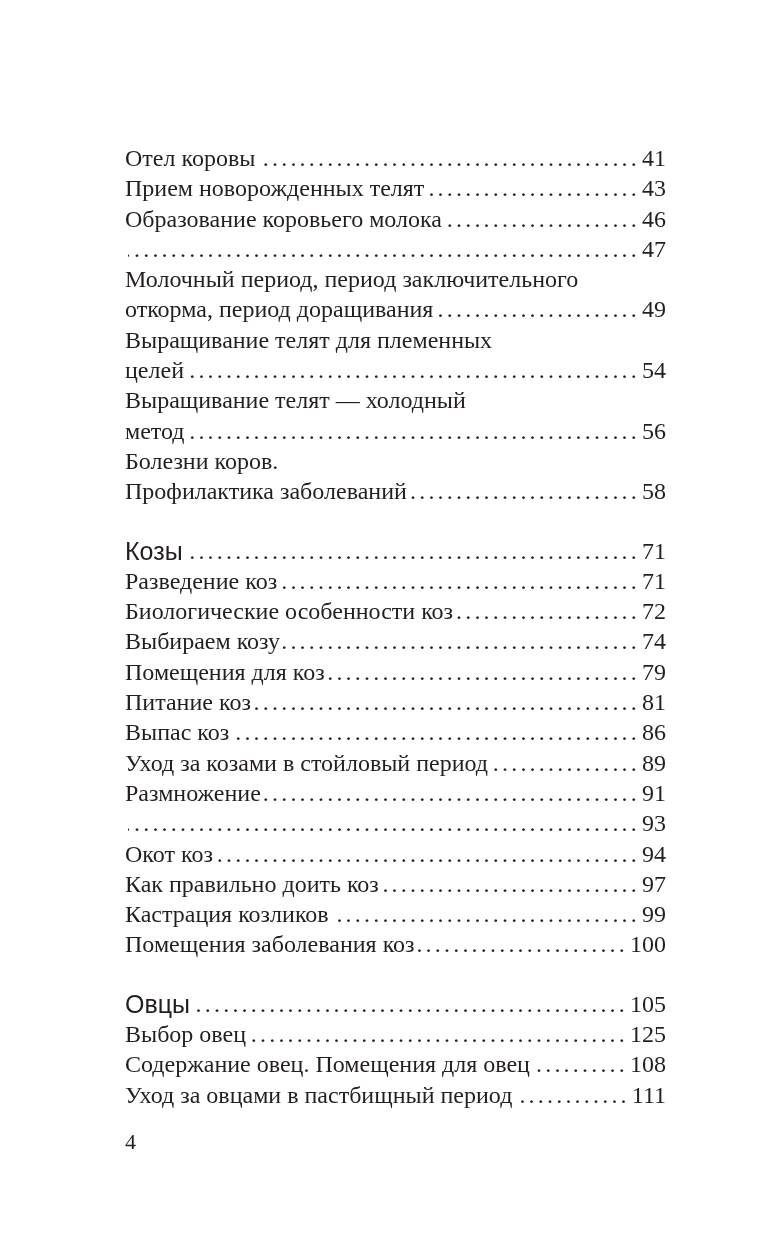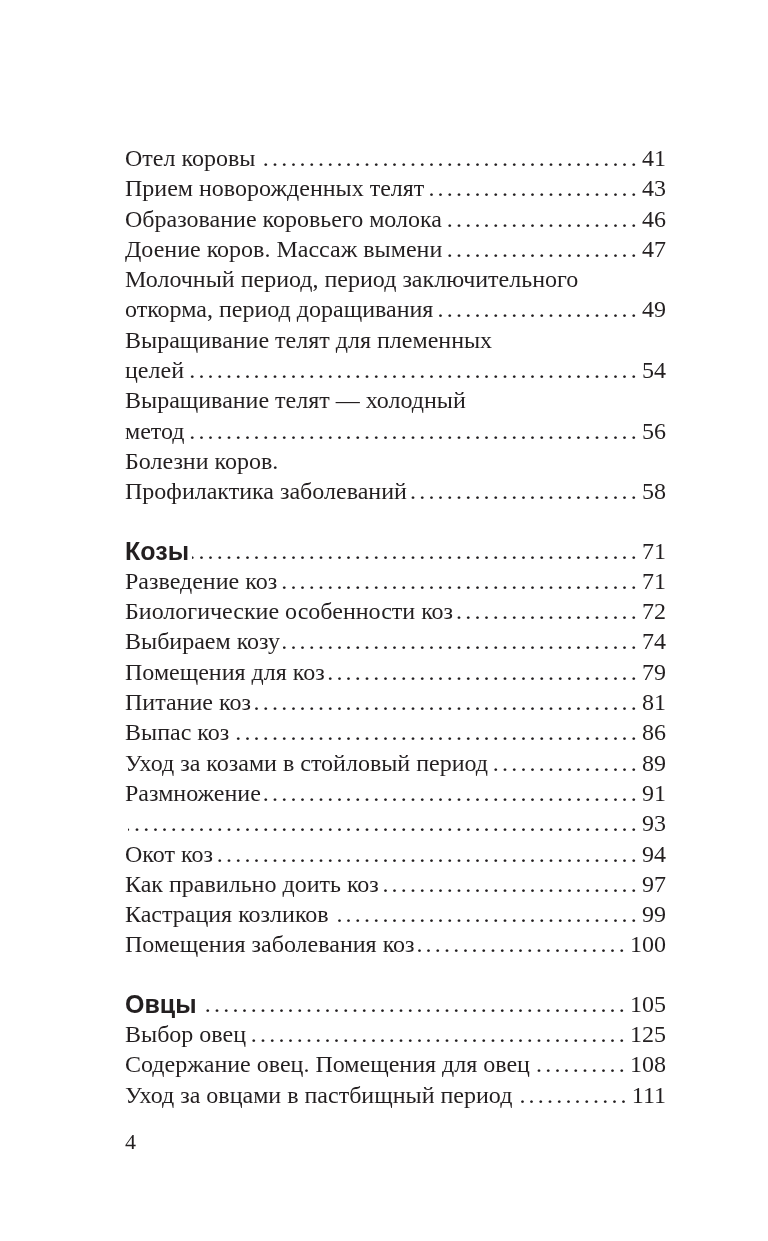--- a/index.html
+++ b/index.html
@@ -44,21 +44,21 @@
       direction: rtl;
     }
     .line .page {
       flex: 0 0 auto;
     }
     .line.plain {
       display: block;
     }
     .heading .title {
       font-family: "Liberation Sans", "DejaVu Sans", sans-serif;
-      font-weight: bold;
+      font-weight: normal;
       font-size: 25px;
     }
     .gap {
       height: 29px;
     }
     .folio {
       position: absolute;
       left: 125px;
       top: 1128px;
       font-size: 22px;
@@ -80,21 +80,20 @@
       <span class="title">Прием новорожденных телят</span>
       <span class="dots">........................................................................................................................</span>
       <span class="page">43</span>
     </div>
     <div class="line">
       <span class="title">Образование коровьего молока</span>
       <span class="dots">........................................................................................................................</span>
       <span class="page">46</span>
     </div>
     <div class="line">
-      <span class="title">Доение коров. Массаж вымени</span>
       <span class="dots">........................................................................................................................</span>
       <span class="page">47</span>
     </div>
     <div class="line plain">
       <span class="title">Молочный период, период заключительного</span>
     </div>
     <div class="line">
       <span class="title">откорма, период доращивания</span>
       <span class="dots">........................................................................................................................</span>
       <span class="page">49</span>

